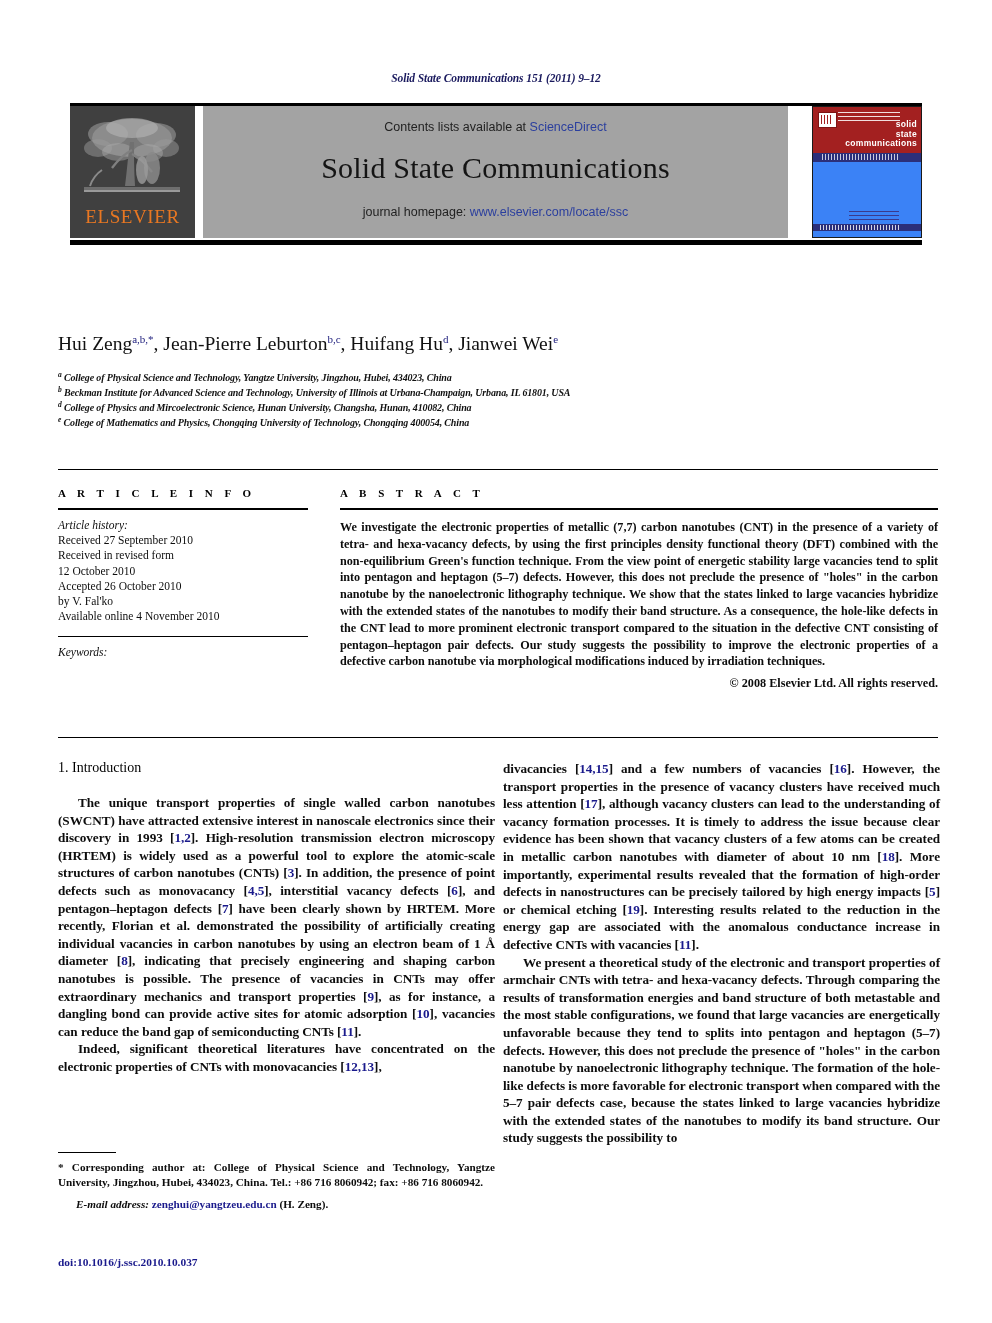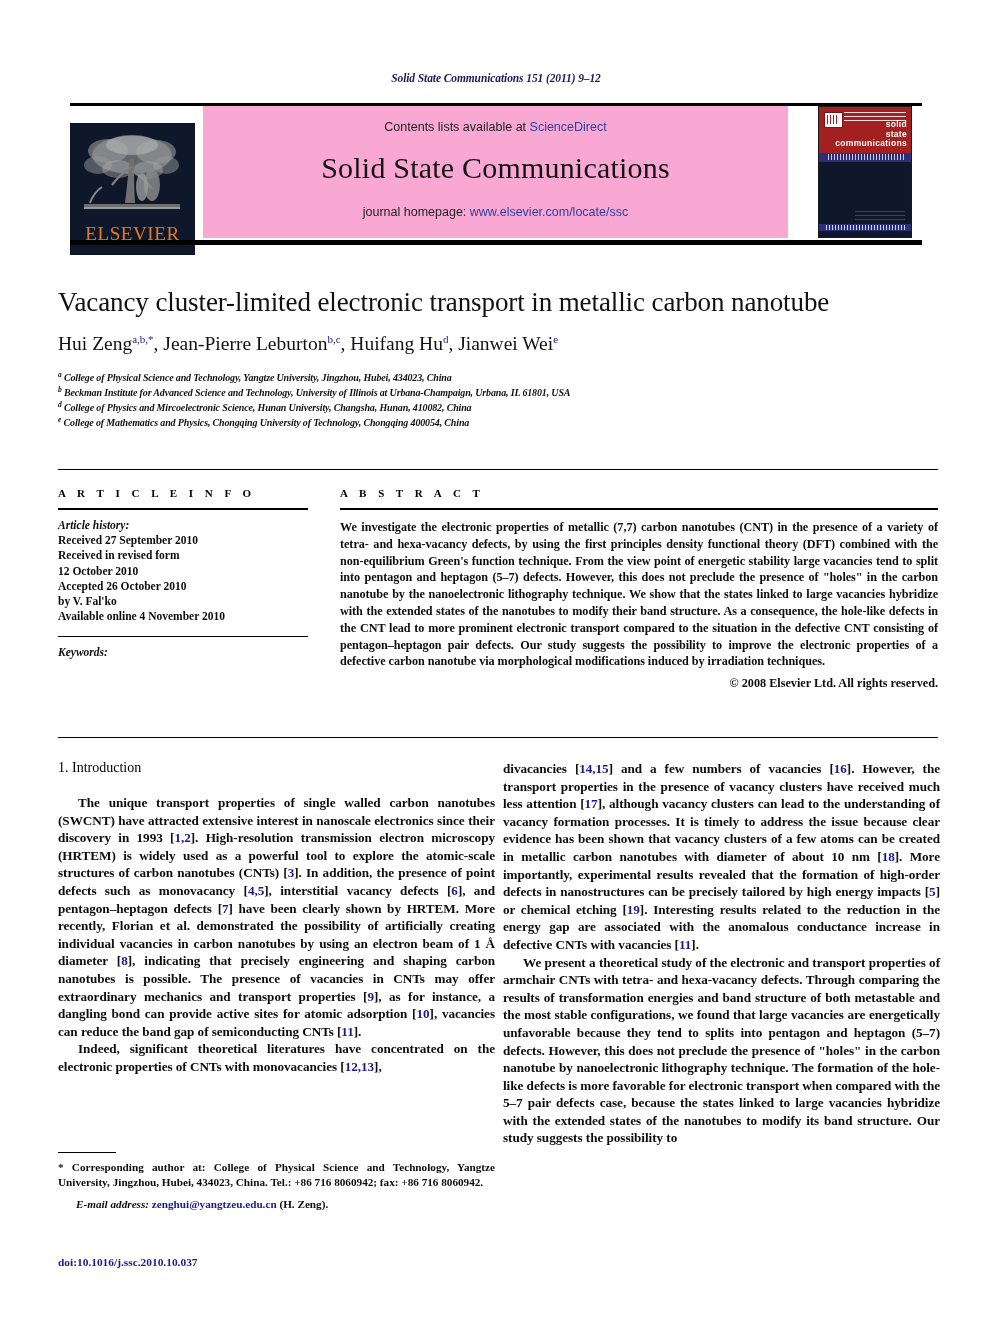--- a/index.html
+++ b/index.html
@@ -53,24 +53,24 @@
   }
 
   .masthead {
     position: absolute;
     left: 70px; top: 106px;
     width: 852px;
     height: 132px;
   }
   .logo-box {
     position: absolute;
-    left: 0; top: 17px;
+    left: 0; top: 0;
     width: 125px;
     height: 132px;
-    background: #0f172a;
+    background: #404040;
     text-decoration: underline;
   }
   .logo-tree {
     position: absolute;
     left: 8px; top: 6px;
     width: 108px;
     height: 92px;
   }
   .logo-word {
     position: absolute;
@@ -81,21 +81,21 @@
     font-size: 19px;
     letter-spacing: 0.6px;
     color: #E87722;
   }
 
   .center-band {
     position: absolute;
     left: 133px; top: 0;
     width: 585px;
     height: 132px;
-    background: #f9a8d4;
+    background: #a3a3a3;
     text-align: center;
   }
   .contents-line {
     margin-top: 14px;
     font-family: "Liberation Sans", sans-serif;
     font-size: 12.5px;
     color: #222;
   }
   .contents-line .sd {
     color: #2b3f9e;
@@ -112,25 +112,25 @@
     font-family: "Liberation Sans", sans-serif;
     font-size: 12.5px;
     color: #222;
   }
   .homepage-line .url {
     color: #2b3f9e;
   }
 
   .cover-box {
     position: absolute;
-    right: 10px; top: 0;
-    width: 94px;
+    right: 0; top: 0;
+    width: 110px;
     height: 132px;
     border: 1px solid #1a1a1a;
-    background: #0f172a;
+    background: #3b82f6;
     box-sizing: border-box;
     overflow: hidden;
   }
   .cover-red {
     position: absolute;
     left: 0; top: 0;
     width: 100%;
     height: 46px;
     background: #a32020;
   }
@@ -282,21 +282,21 @@
     letter-spacing: 4.5px;
     color: #000;
   }
   .hrule {
     height: 2px;
     background: #000;
     margin-top: 9px;
   }
   .info-body {
     margin-top: 8px;
-    font-weight: bold;
+    font-weight: normal;
     font-size: 11.5px;
     line-height: 15.2px;
     color: #0d0d0d;
   }
   .info-body .it {
     font-style: italic;
   }
   .info-rule2 {
     height: 1px;
     background: #000;
@@ -448,21 +448,20 @@
       <div class="cover-blueband"></div>
       <div class="cover-subband"></div>
       <div class="cover-bottomtext"></div>
       <div class="cover-footband"></div>
       <div class="cover-foottext"></div>
     </div>
   </div>
 
   <div class="rule-bottom"></div>
 
-  <div class="title">Vacancy cluster-limited electronic transport in metallic carbon nanotube</div>
 
   <div class="authors"><span>Hui Zeng</span><sup>a,b,*</sup>, <span>Jean-Pierre Leburton</span><sup>b,c</sup>, <span>Huifang Hu</span><sup>d</sup>, <span>Jianwei Wei</span><sup>e</sup></div>
 
   <div class="affils">
       <div class="affil"><sup>a</sup> College of Physical Science and Technology, Yangtze University, Jingzhou, Hubei, 434023, China</div>
       <div class="affil"><sup>b</sup> Beckman Institute for Advanced Science and Technology, University of Illinois at Urbana-Champaign, Urbana, IL 61801, USA</div>
       <div class="affil"><sup>d</sup> College of Physics and Mircoelectronic Science, Hunan University, Changsha, Hunan, 410082, China</div>
       <div class="affil"><sup>e</sup> College of Mathematics and Physics, Chongqing University of Technology, Chongqing 400054, China</div>
     </div>
 

